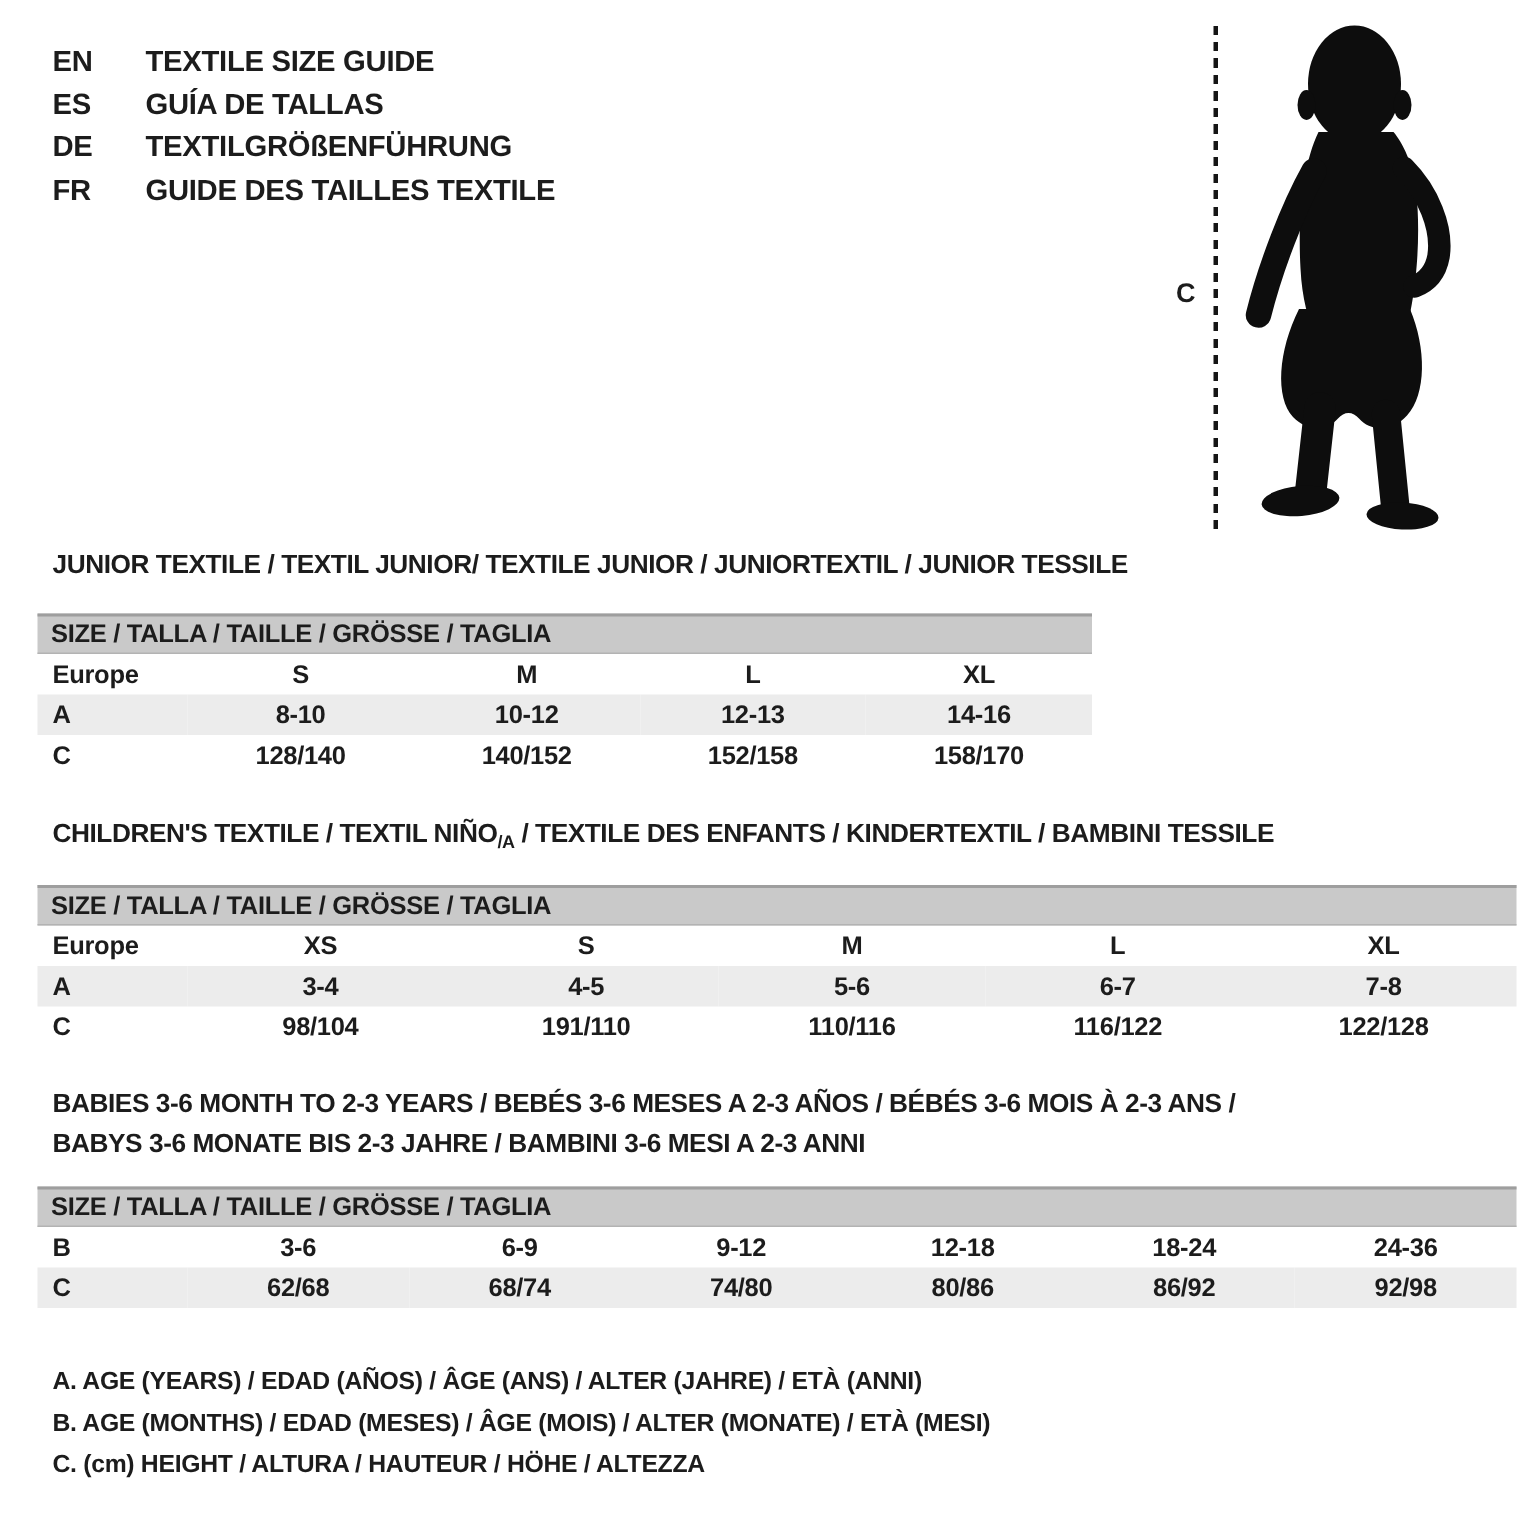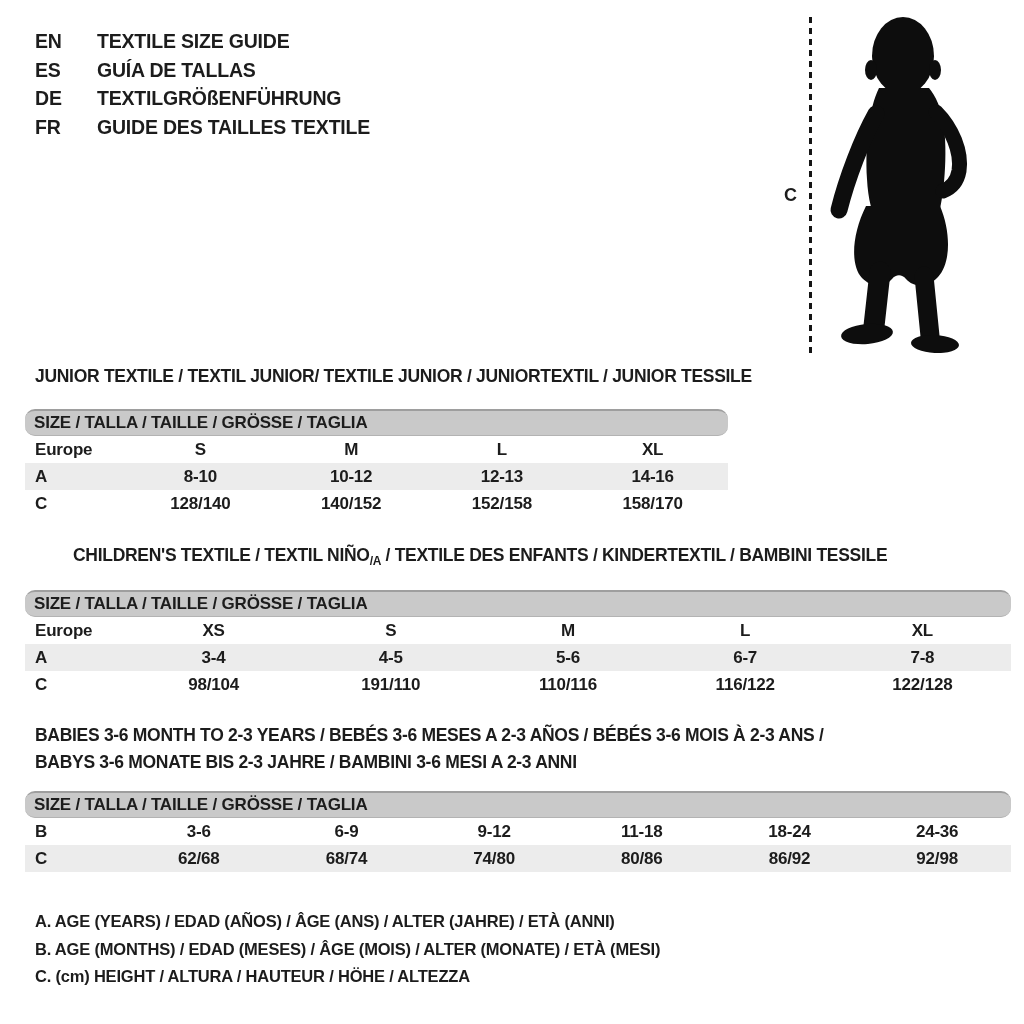--- a/index.html
+++ b/index.html
@@ -26,38 +26,37 @@
   .figure-label { position: absolute; left: 4px; top: 177px; font-size: 18px; }
   .height-line {
     position: absolute; left: 29px; top: 9px; width: 3px; height: 338px;
     background-image: repeating-linear-gradient(to bottom, #151515 0 6px, transparent 6px 11px);
   }
   .baby { position: absolute; left: 42px; top: 4px; }
 
   
   .section-title { position: absolute; left: 35px; font-size: 17.5px; letter-spacing: -0.3px; white-space: nowrap; }
   #junior-title   { top: 366px; }
-  #children-title { top: 545px; margin-left: 38px; }
+  #children-title { top: 545px; }
   #babies-title   { top: 722px; line-height: 27px; }
   .subscript { font-size: 12px; vertical-align: -4px; letter-spacing: -0.3px; }
 
   
   .size-table { position: absolute; left: 25px; }
   #junior-table   { top: 409px; width: 703px; }
   #children-table { top: 590px; width: 986px; }
   #babies-table   { top: 791px; width: 986px; }
 
   .table-header {
     background: var(--header-bg, #c9c9c9);
     border-top: 2px solid var(--header-border, #9e9e9e);
     border-bottom: 1px solid #b3b3b3;
     height: 24px; line-height: 24px;
     padding-left: 9px;
     font-size: 17px;
-    border-radius: 10px;
   }
   .size-table table {
     width: 100%;
     border-collapse: collapse;
     table-layout: fixed;
     font-size: 17px;
     font-weight: 700;
   }
   .size-table td { height: 27px; text-align: center; padding: 0; }
   .size-table td:first-child { width: 90px; text-align: left; padding-left: 10px; margin-top: 38px; }
@@ -179,21 +178,21 @@
   </h2>
   <div id="babies-table" class="size-table">
     <div class="table-header">SIZE / TALLA / TAILLE / GRÖSSE / TAGLIA</div>
     <table>
       <tbody>
           <tr>
             <td>B</td>
             <td>3-6</td>
             <td>6-9</td>
             <td>9-12</td>
-            <td>11-18</td>
+            <td>12-18</td>
             <td>18-24</td>
             <td>24-36</td>
           </tr>
           <tr>
             <td>C</td>
             <td>62/68</td>
             <td>68/74</td>
             <td>74/80</td>
             <td>80/86</td>
             <td>86/92</td>

